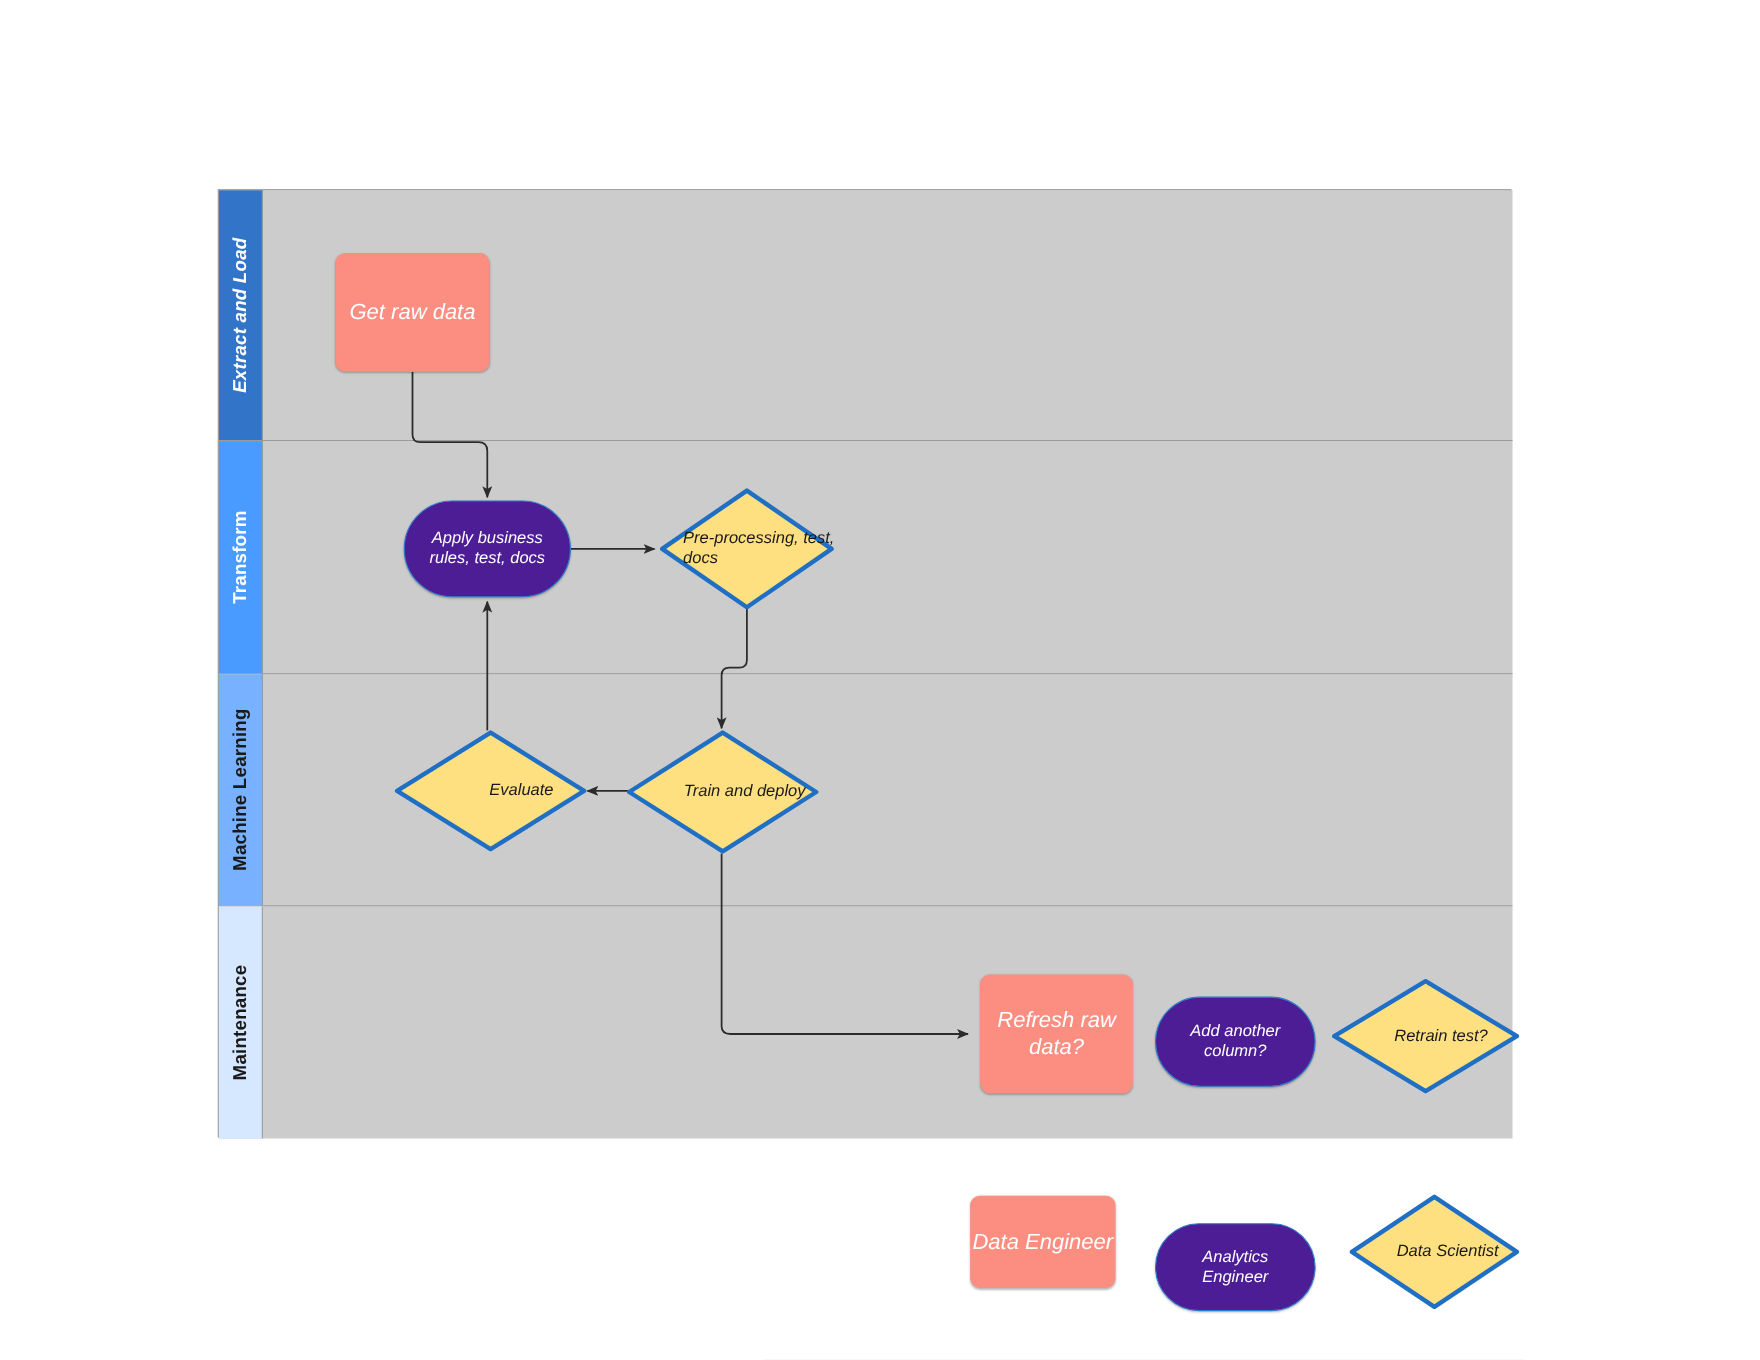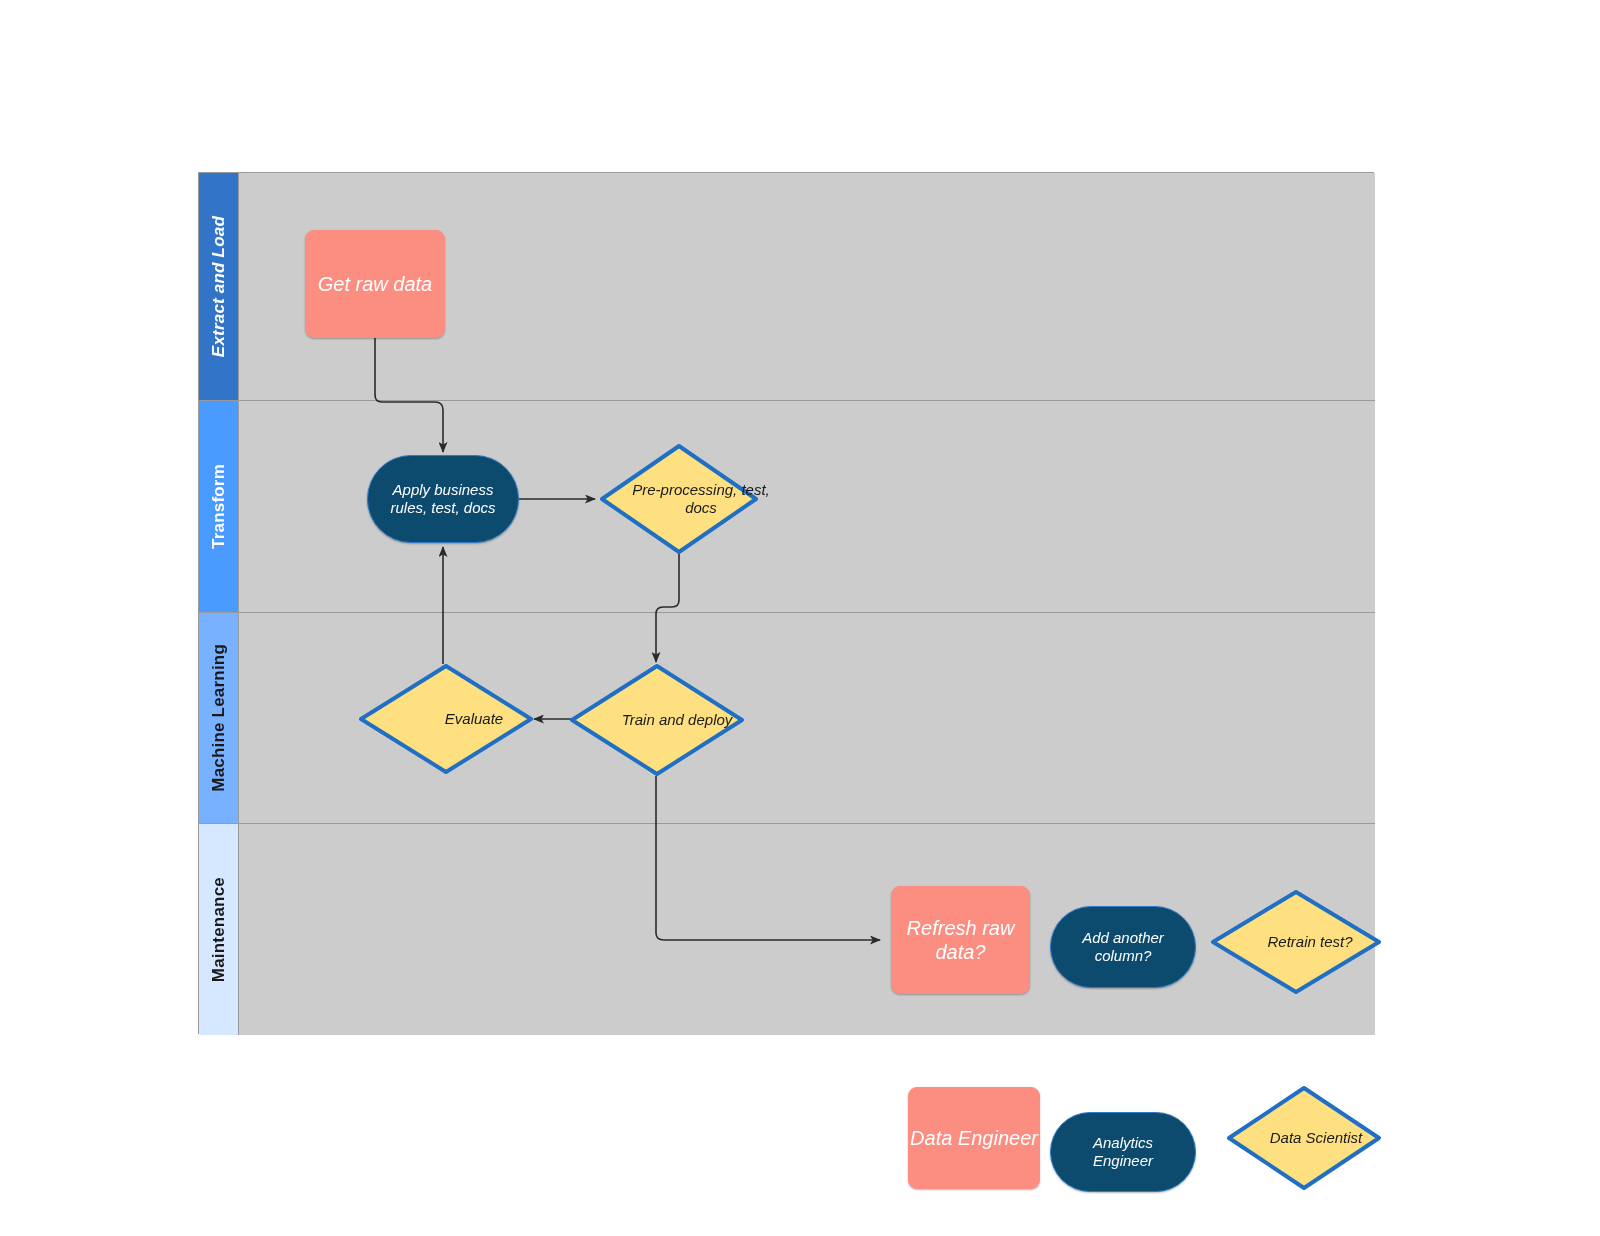--- a/index.html
+++ b/index.html
@@ -28,29 +28,29 @@
 
   
   .node{position:absolute;box-sizing:border-box;
         display:flex;align-items:center;justify-content:center;
         text-align:center;font-style:italic;line-height:1.22;}
 
   .shape-rect{background:#FC8E81;border:1px solid #FC8E81;border-radius:9px;
         color:#ffffff;font-size:20px;
         box-shadow:0 1px 2px rgba(0,0,0,.28);}
 
-  .shape-round{background:#0c4a6e;border:1px solid #2E7BCB;
+  .shape-round{background:#4c1d95;border:1px solid #2E7BCB;
         border-radius:200px;color:#ffffff;font-size:15px;
         box-shadow:0 1px 2px rgba(0,0,0,.28);}
 
   .diamond-wrap{position:absolute;}
   .diamond-wrap svg{position:absolute;left:0;top:0;overflow:visible;}
   .diamond-label{position:absolute;left:0;top:0;width:100%;height:100%;
         display:flex;align-items:center;justify-content:center;
-        text-align:center;font-style:italic;font-size:15px;color:#1a1a1a;
+        text-align:left;font-style:italic;font-size:15px;color:#1a1a1a;
         line-height:1.22;pointer-events:none;}
 
   
   .edges{position:absolute;left:0;top:0;width:1600px;height:1236px;
          pointer-events:none;overflow:visible;}
 
   
   .legend{position:absolute;left:0;top:0;}
 </style>
 </head>
@@ -148,21 +148,21 @@
 
   <div class="diamond-wrap" style="left:1210px;top:889px;width:172px;height:106px;">
     <svg width="172" height="106" viewBox="0 0 172 106">
       <polygon points="86,3 169,53 86,103 3,53" fill="#FFE080" stroke="#1f6fc4" stroke-width="4" stroke-linejoin="round"></polygon>
     </svg>
     <div class="diamond-label" style="padding:0 14px;">Retrain test?</div>
   </div>
 
   <div class="legend">
 
-    <div class="node shape-rect" style="left:908px;top:1087px;width:132px;height:102px;">
+    <div class="node shape-rect" style="left:882px;top:1087px;width:132px;height:84px;">
       <span>Data Engineer</span>
     </div>
 
     <div class="node shape-round" style="left:1050px;top:1098px;width:146px;height:80px;padding:0 16px;margin-top:14px;">
       <span>Analytics Engineer</span>
     </div>
 
     <div class="diamond-wrap" style="left:1226px;top:1085px;width:156px;height:106px;">
       <svg width="156" height="106" viewBox="0 0 156 106">
         <polygon points="78,3 153,53 78,103 3,53" fill="#FFE080" stroke="#1f6fc4" stroke-width="4" stroke-linejoin="round"></polygon>

